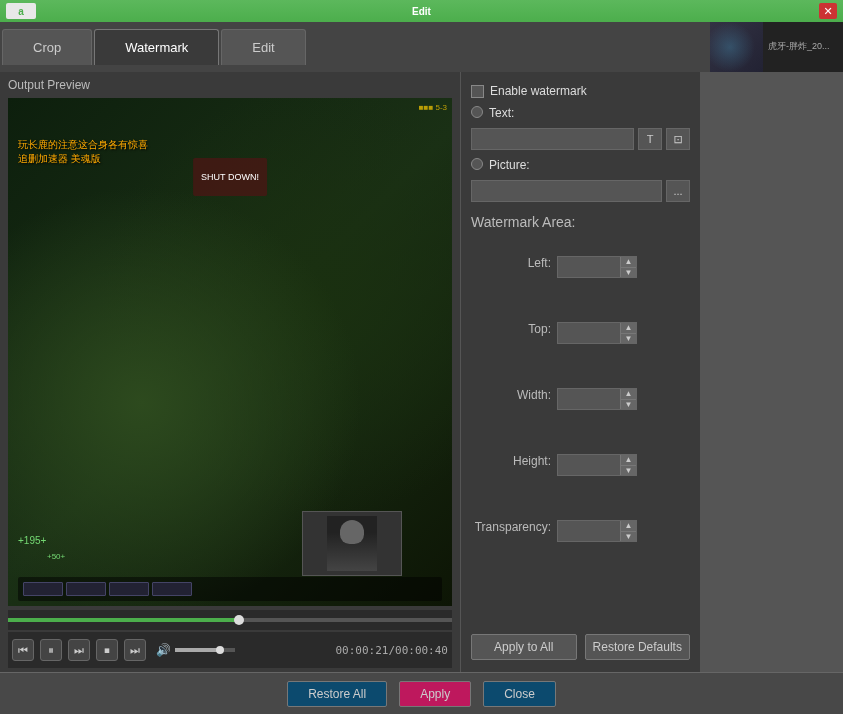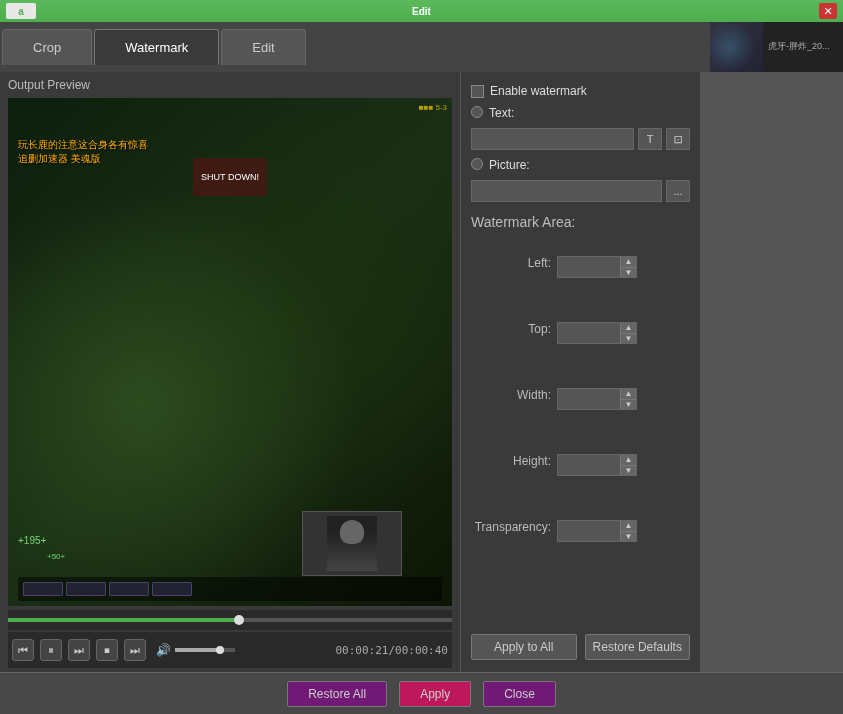--- a/index.html
+++ b/index.html
@@ -432,21 +432,21 @@
       background: #484848;
       border-top: 1px solid #666;
       display: flex;
       align-items: center;
       justify-content: center;
       gap: 12px;
     }
     .bottom-btn {
       height: 26px;
       padding: 0 20px;
-      background: #701a75;
+      background: #0c4a6e;
       border: 1px solid #777;
       color: #ccc;
       font-size: 12px;
       cursor: pointer;
       border-radius: 2px;
       display: flex;
       align-items: center;
       justify-content: center;
     }
     .bottom-btn.primary {

